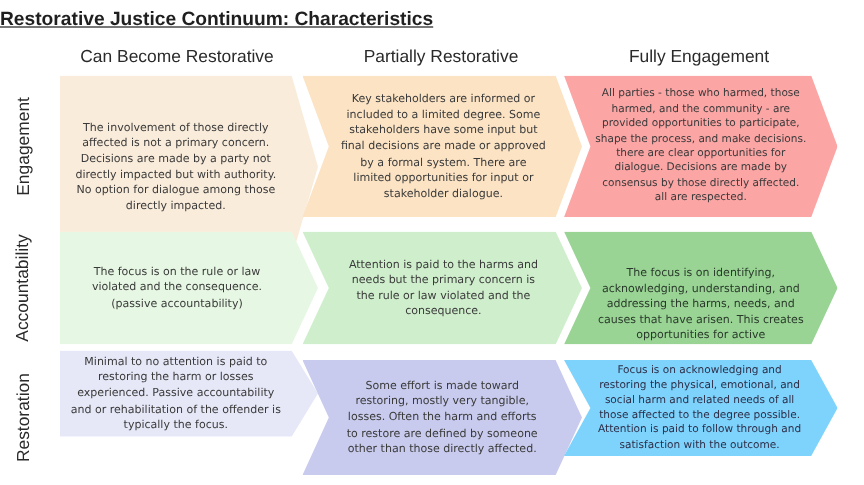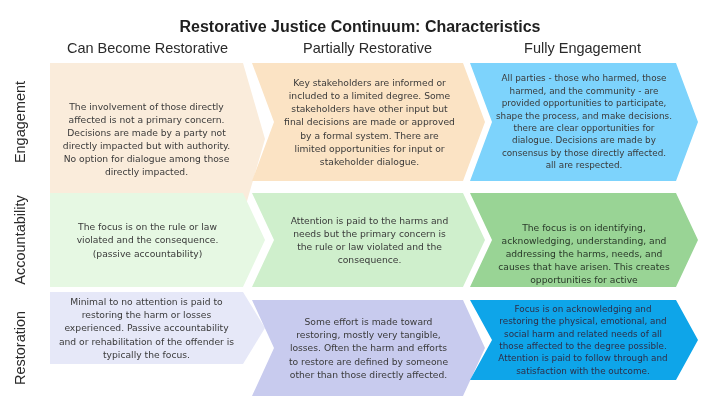--- a/index.html
+++ b/index.html
@@ -1,19 +1,19 @@
 <!DOCTYPE html>
 <html><head>
   <meta charset="utf-8">
   <style>
     html, body { margin:0; padding:0; }
     body { width:720px; height:404px; background:#ffffff; position:relative; overflow:hidden;
            font-family:"DejaVu Sans","Liberation Sans",sans-serif; }
-    .title { position:absolute; left:0; top:18px; width:720px; text-align:center;
-             font-family:"Liberation Sans",sans-serif; font-weight:bold; font-size:16px; color:#1f1f1f; }
+    .title { position:absolute; left:0; top:8px; width:720px; text-align:left;
+             font-family:"Liberation Sans",sans-serif; font-weight:bold; font-size:16px; color:#1f1f1f;text-decoration:underline; }
     .colhead { position:absolute; top:40px; text-align:center; font-family:"Liberation Sans",sans-serif;
                font-size:14.5px; color:#2a2a2a; }
     .rowlabel { position:absolute; left:0; width:40px; display:flex; align-items:center; justify-content:center; }
     .rowlabel span { display:block; transform:rotate(-90deg); white-space:nowrap;
                      font-family:"Liberation Sans",sans-serif; font-size:14.5px; color:#2a2a2a; }
     .chev { position:absolute; display:flex; align-items:center; justify-content:center; box-sizing:border-box; }
     .chev .txt { text-align:center; font-size:9.2px; line-height:1.42; color:#3a3a3a; }
     .first { clip-path: polygon(0 0, calc(100% - 22px) 0, 100% 50%, calc(100% - 22px) 100%, 0 100%); }
     .mid { clip-path: polygon(0 0, calc(100% - 22px) 0, 100% 50%, calc(100% - 22px) 100%, 0 100%, 22px 50%); }
   </style>
@@ -33,37 +33,37 @@
   <span>Accountability</span>
 </div>
 <div class="rowlabel" style="top:300px;height:96px;">
   <span>Restoration</span>
 </div>
 
 <div class="chev first" style="left:50px;top:63px;width:215px;height:152px;background:#faecdb;padding:0 30px 0 8px;">
   <div class="txt">The involvement of those directly affected is not a primary concern. Decisions are made by a party not directly impacted but with authority. No option for dialogue among those directly impacted.</div>
 </div>
 <div class="chev mid" style="left:252px;top:63px;width:233px;height:118px;background:#fbe3c4;padding:0 30px 0 32px;">
-  <div class="txt">Key stakeholders are informed or included to a limited degree. Some stakeholders have other input but final decisions are made or approved by a formal system. There are limited opportunities for input or stakeholder dialogue.</div>
+  <div class="txt">Key stakeholders are informed or included to a limited degree. Some stakeholders have some input but final decisions are made or approved by a formal system. There are limited opportunities for input or stakeholder dialogue.</div>
 </div>
-<div class="chev mid" style="left:470px;top:63px;width:228px;height:118px;background:#7dd3fc;padding:0 26px 0 26px;">
+<div class="chev mid" style="left:470px;top:63px;width:228px;height:118px;background:#fca5a5;padding:0 26px 0 26px;">
   <div class="txt" style="font-size:8.8px;">All parties - those who harmed, those harmed, and the community - are provided opportunities to participate, shape the process, and make decisions. there are clear opportunities for dialogue. Decisions are made by consensus by those directly affected. all are respected.</div>
 </div>
 
 <div class="chev first" style="left:50px;top:193px;width:215px;height:94px;background:#e6f8e3;padding:0 30px 0 10px;align-items:center;">
   <div class="txt">The focus is on the rule or law violated and the consequence. (passive accountability)</div>
 </div>
 <div class="chev mid" style="left:252px;top:193px;width:233px;height:94px;background:#cfefcc;padding:0 34px 0 36px;">
   <div class="txt">Attention is paid to the harms and needs but the primary concern is the rule or law violated and the consequence.</div>
 </div>
 <div class="chev mid" style="left:470px;top:193px;width:228px;height:94px;background:#99d495;padding:0 28px 0 28px;">
   <div class="txt" style="color:#2a3a2a;margin-top:40px;">The focus is on identifying, acknowledging, understanding, and addressing the harms, needs, and causes that have arisen. This creates opportunities for active accountability.</div>
 </div>
 
 <div class="chev first" style="left:50px;top:292px;width:215px;height:72px;background:#e6e8f8;padding:0 28px 0 6px;">
   <div class="txt">Minimal to no attention is paid to restoring the harm or losses experienced. Passive accountability and or rehabilitation of the offender is typically the focus.</div>
 </div>
 <div class="chev mid" style="left:252px;top:300px;width:233px;height:96px;background:#c8cbee;padding:0 32px 0 32px;">
   <div class="txt">Some effort is made toward restoring, mostly very tangible, losses. Often the harm and efforts to restore are defined by someone other than those directly affected.</div>
 </div>
-<div class="chev mid" style="left:470px;top:300px;width:228px;height:80px;background:#0ea5e9;padding:0 26px 0 24px;">
+<div class="chev mid" style="left:470px;top:300px;width:228px;height:80px;background:#7dd3fc;padding:0 26px 0 24px;">
   <div class="txt" style="font-size:8.8px;color:#2e2e48;">Focus is on acknowledging and restoring the physical, emotional, and social harm and related needs of all those affected to the degree possible. Attention is paid to follow through and satisfaction with the outcome.</div>
 </div>
 
 </body></html>

